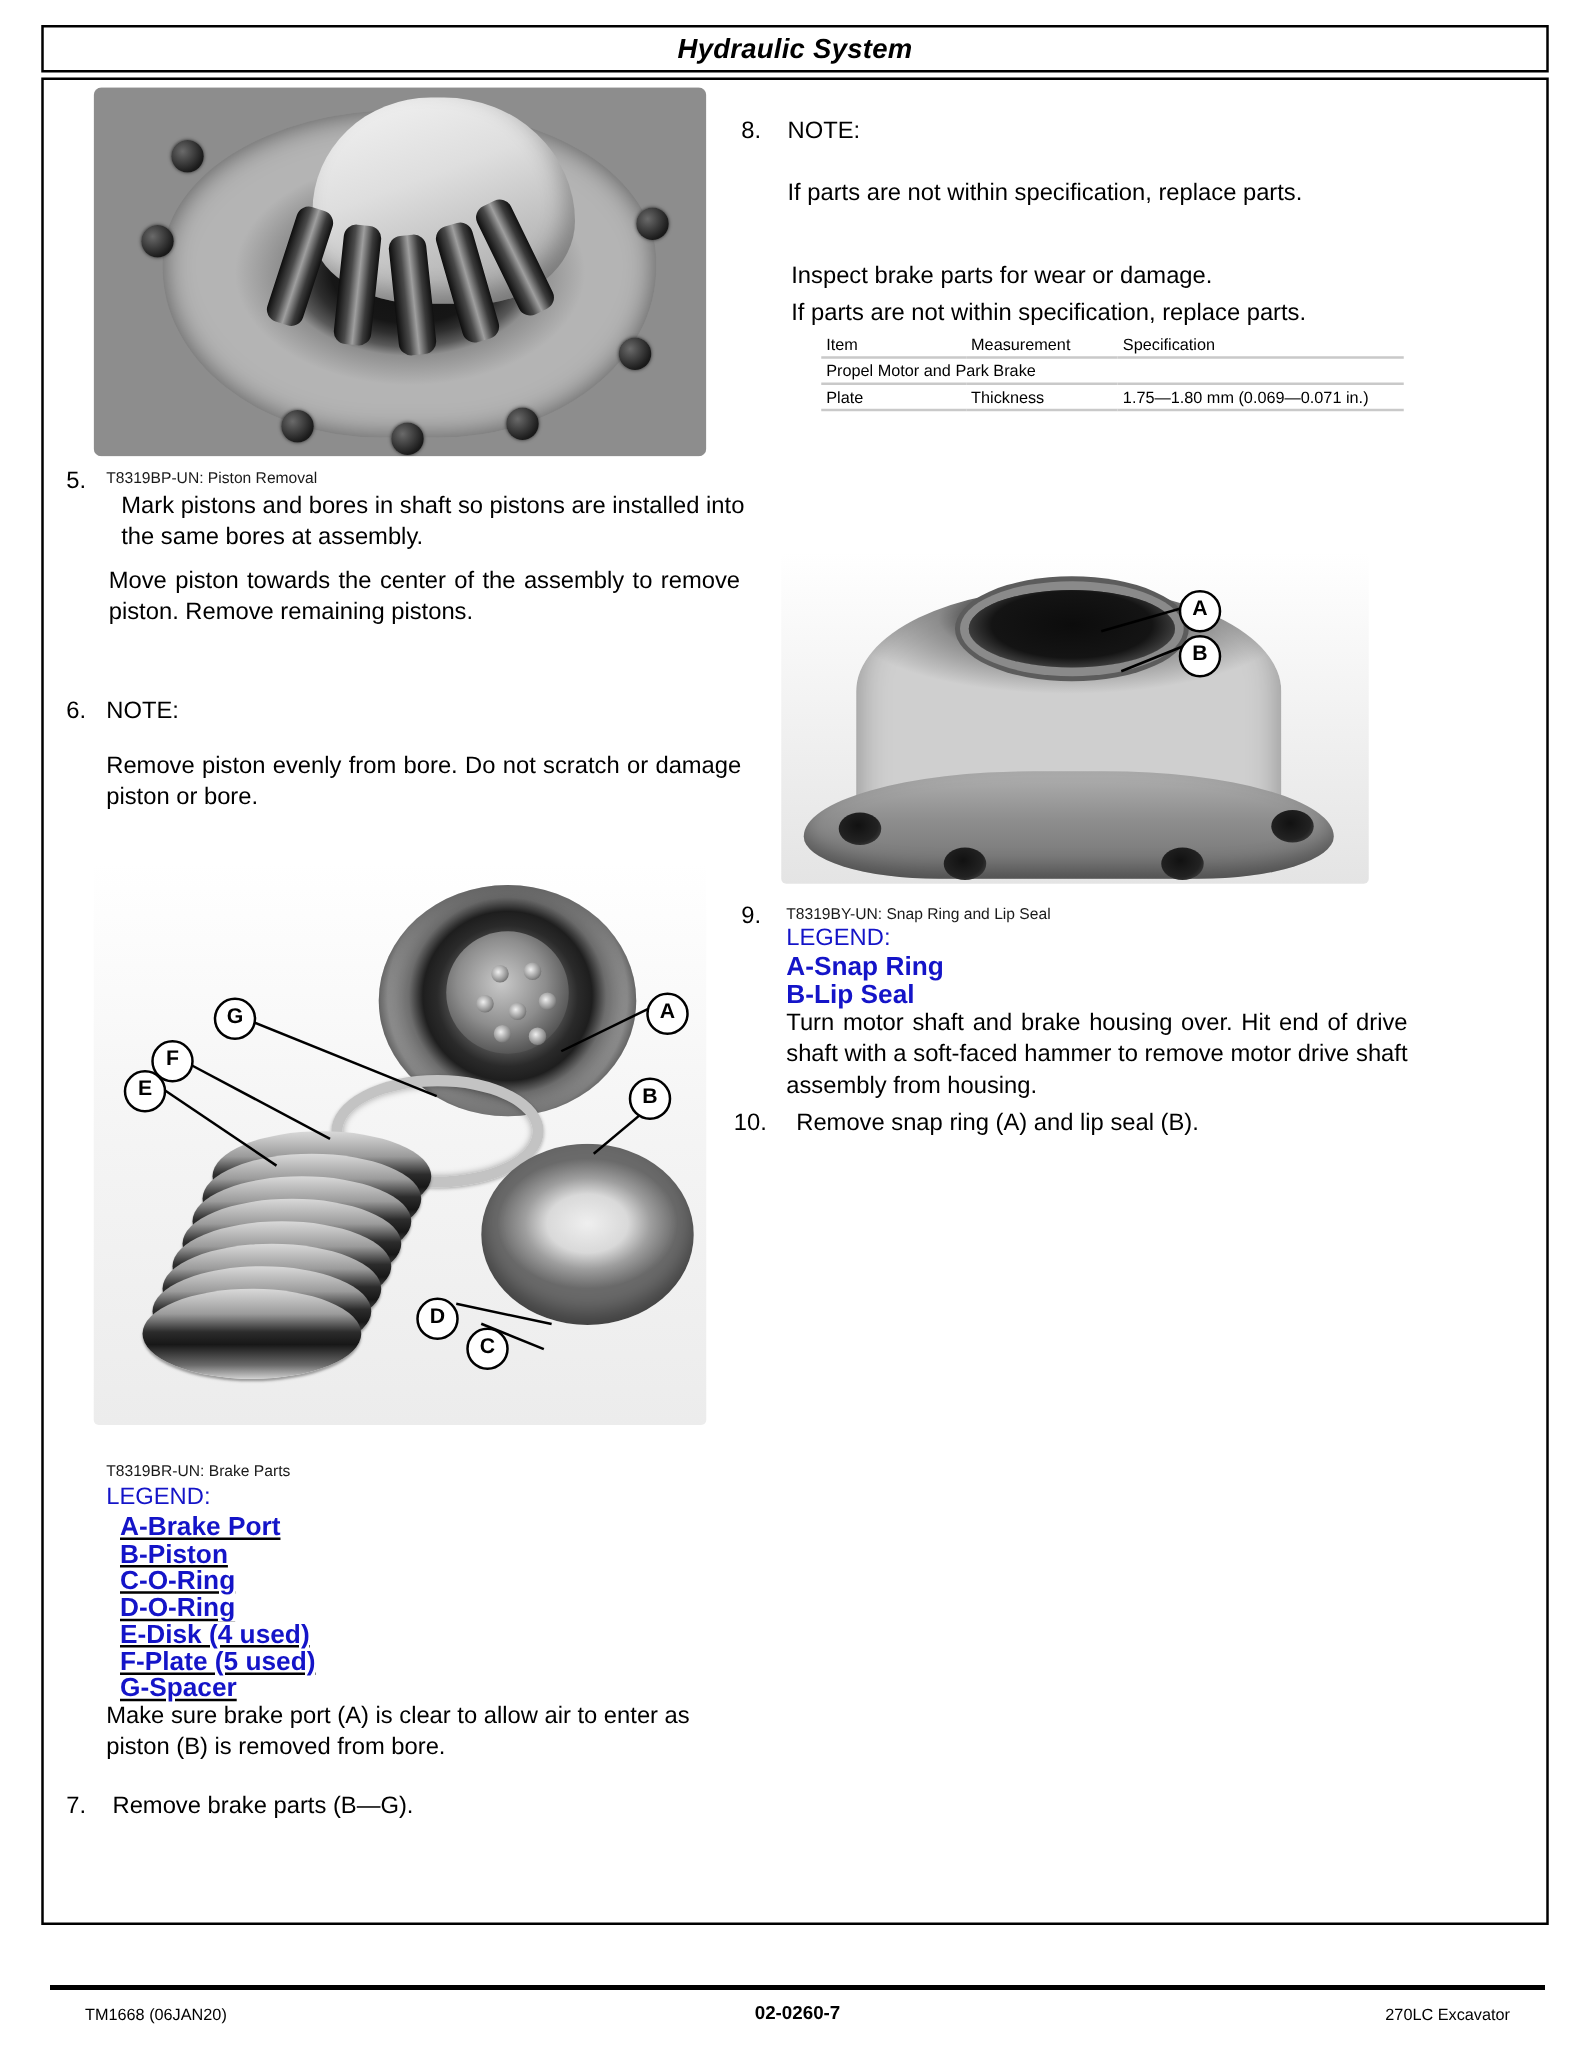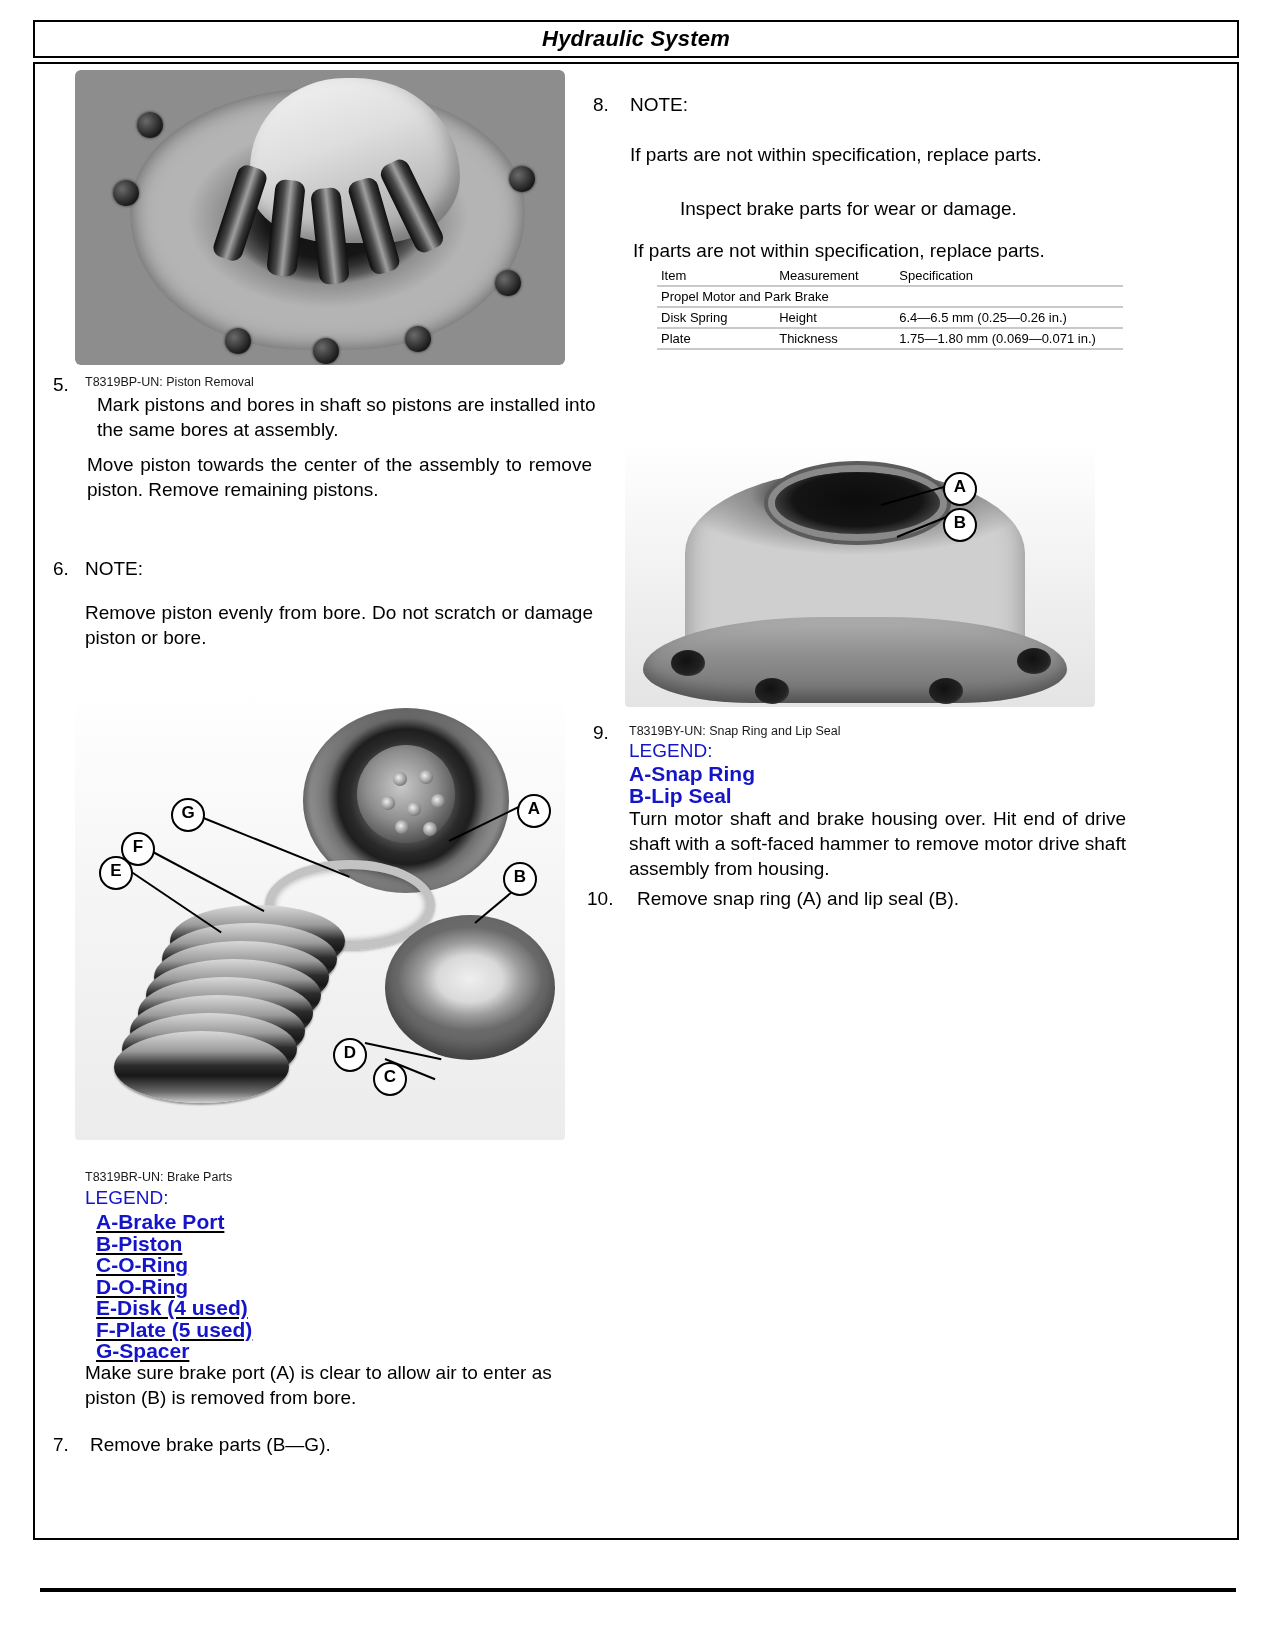--- a/index.html
+++ b/index.html
@@ -375,40 +375,35 @@
 
     <div class="step-num" style="left:8px; top:1362px;">7.</div>
     <div class="para" style="left:45px; top:1362px; width:480px;">Remove brake parts (B—G).</div>
   </div>
 
   <div class="col-right">
 
     <div class="step-num" style="left:8px; top:22px;">8.</div>
     <div class="para" style="left:45px; top:22px;">NOTE:</div>
     <div class="para" style="left:45px; top:72px; width:490px;">If parts are not within specification, replace parts.</div>
-    <div class="para" style="left:48px; top:126px; width:470px;margin-left:47px;">Inspect brake parts for wear or damage.</div>
+    <div class="para" style="left:48px; top:138px; width:470px;">Inspect brake parts for wear or damage.</div>
     <div class="para" style="left:48px; top:168px; width:470px;">If parts are not within specification, replace parts.</div>
 
     <table class="spec-table" style="left:38px; top:196px;">
       <thead>
         <tr>
           <th class="c0">Item</th>
           <th class="c1">Measurement</th>
           <th class="c2">Specification</th>
         </tr>
       </thead>
       <tbody>
         <tr class="rule">
           <td colspan="3">Propel Motor and Park Brake</td>
         </tr>
-        <tr class="rule">
-          <td>Disk Spring</td>
-          <td>Height</td>
-          <td>6.4—6.5 mm (0.25—0.26 in.)</td>
-        </tr>
         <tr class="rule rule-last">
           <td>Plate</td>
           <td>Thickness</td>
           <td>1.75—1.80 mm (0.069—0.071 in.)</td>
         </tr>
       </tbody>
     </table>
 
     <div class="figure fig2" style="top:372px;">
       <div class="cone"></div>
@@ -433,14 +428,19 @@
       <span class="legend-item">A-Snap Ring</span>
       <span class="legend-item">B-Lip Seal</span>
     </div>
     <div class="para just" style="left:44px; top:736px; width:497px;">Turn motor shaft and brake housing over. Hit end of drive shaft with a soft-faced hammer to remove motor drive shaft assembly from housing.</div>
 
     <div class="step-num" style="left:2px; top:816px;">10.</div>
     <div class="para" style="left:52px; top:816px; width:470px;">Remove snap ring (A) and lip seal (B).</div>
   </div>
 
   <div class="footer-rule"></div>
+  <div class="footer">
+    <span class="f-left">TM1668 (06JAN20)</span>
+    <span class="f-mid">02-0260-7</span>
+    <span class="f-right">270LC Excavator</span>
+  </div>
 
 </div>
 
 </body></html>

